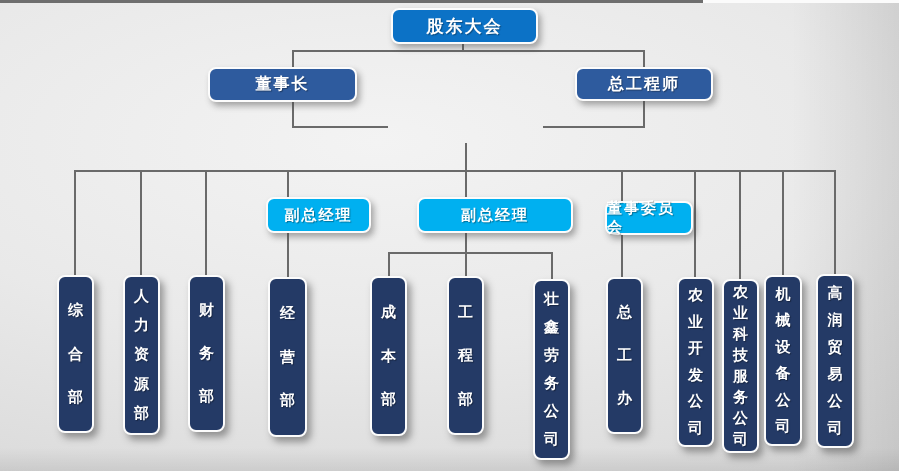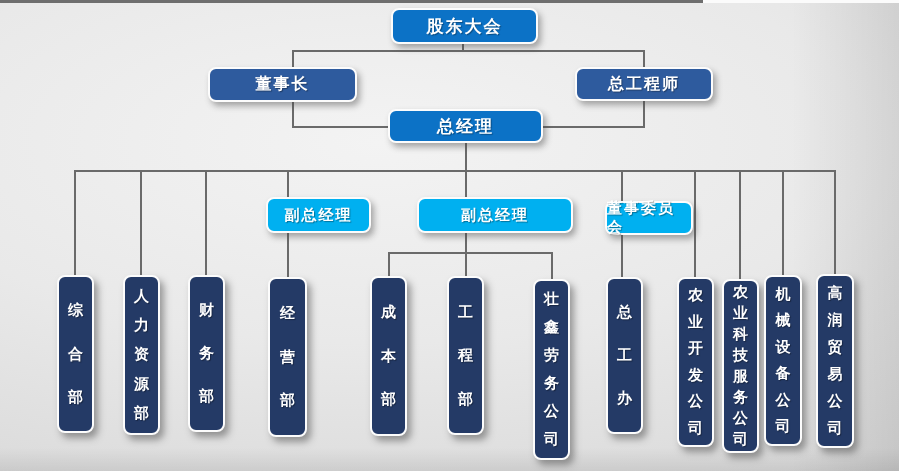--- a/index.html
+++ b/index.html
@@ -78,23 +78,20 @@
     <span>股东大会</span>
   </div>
 
   <div class="box mblue" style="left:208px;top:67px;width:149px;height:35px;">
     <span>董事长</span>
   </div>
   <div class="box mblue" style="left:575px;top:67px;width:138px;height:34px;">
     <span>总工程师</span>
   </div>
 
-  <div class="box blue" style="left:388px;top:109px;width:155px;height:34px;">
-    <span>总经理</span>
-  </div>
 
   <div class="box cyan" style="left:238px;top:197px;width:105px;height:36px;">
     <span>副总经理</span>
   </div>
   <div class="box cyan" style="left:389px;top:197px;width:156px;height:36px;">
     <span>副总经理</span>
   </div>
   <div class="box cyan" style="left:577px;top:201px;width:88px;height:34px;">
     <span>董事委员会</span>
   </div>

